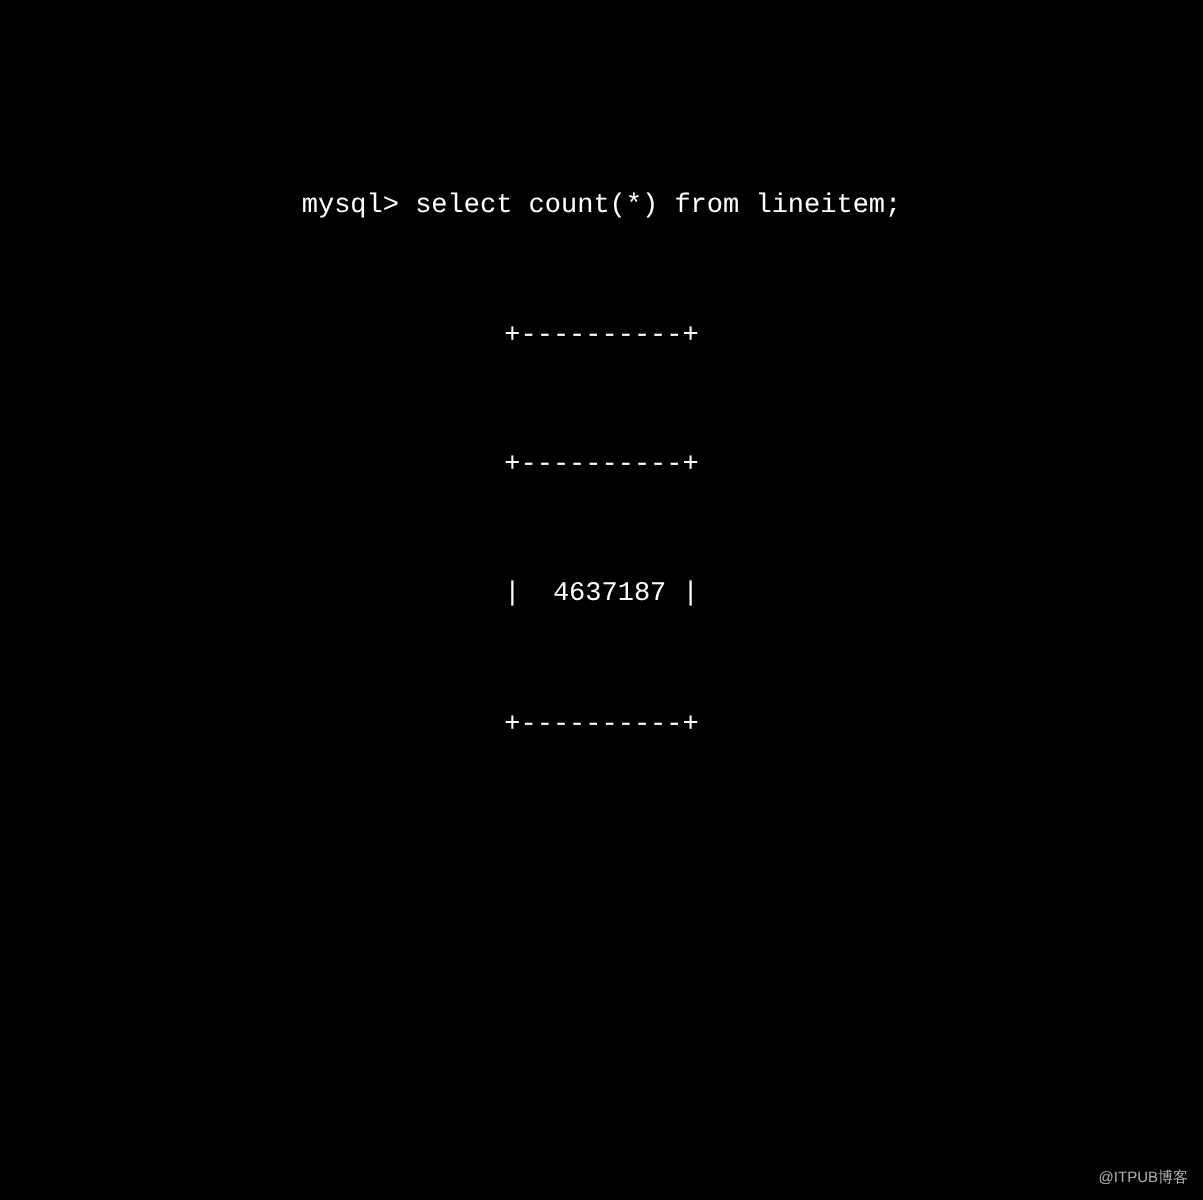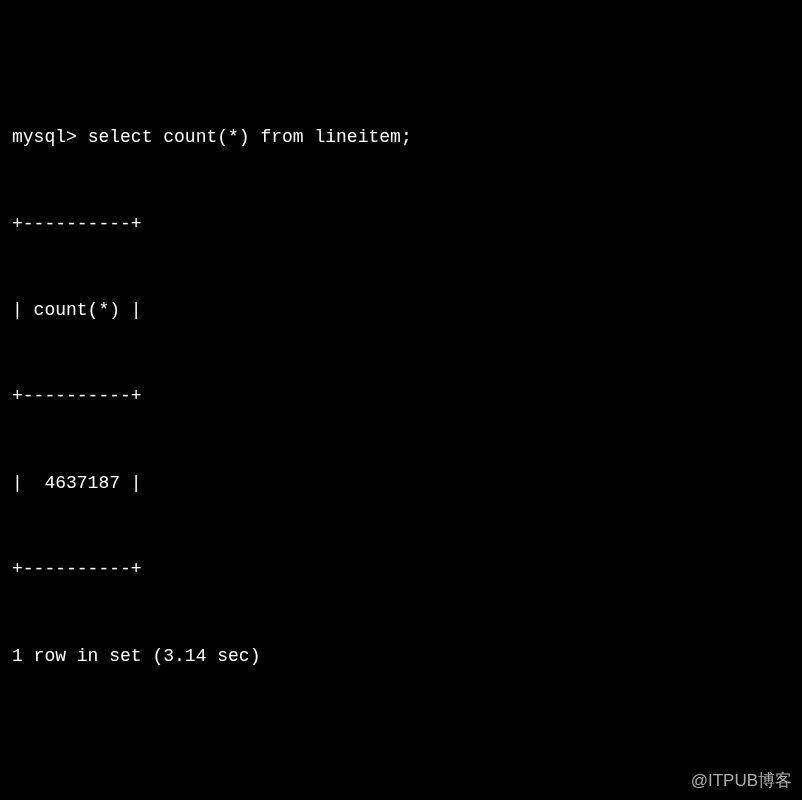--- a/index.html
+++ b/index.html
@@ -20,44 +20,43 @@
       position: relative;
     }
     .terminal {
       white-space: pre;
     }
     .query-block {
       margin-bottom: 18px;
     }
     .line {
       display: block;
+      text-align: center;
     }
     .watermark {
       position: absolute;
       bottom: 6px;
       right: 10px;
-      font-size: 17px;
+      font-size: 10px;
       font-family: Arial, sans-serif;
       color: #cccccc;
       opacity: 0.85;
       margin-left: 24px;
     }
   </style>
 </head>
 <body>
 
 <div class="terminal">
   <div class="query-block">
     <span class="line"><span>mysql&gt; </span><span>select count(*) from lineitem;</span></span>
     <span class="line">+----------+</span>
-    <span class="line">| count(*) |</span>
     <span class="line">+----------+</span>
     <span class="line">|  4637187 |</span>
     <span class="line">+----------+</span>
-    <span class="line">1 row in set (3.14 sec)</span>
   </div>
 
   
 
   
 </div>
 
 <div class="watermark">@ITPUB博客</div>
 
 </body></html>

